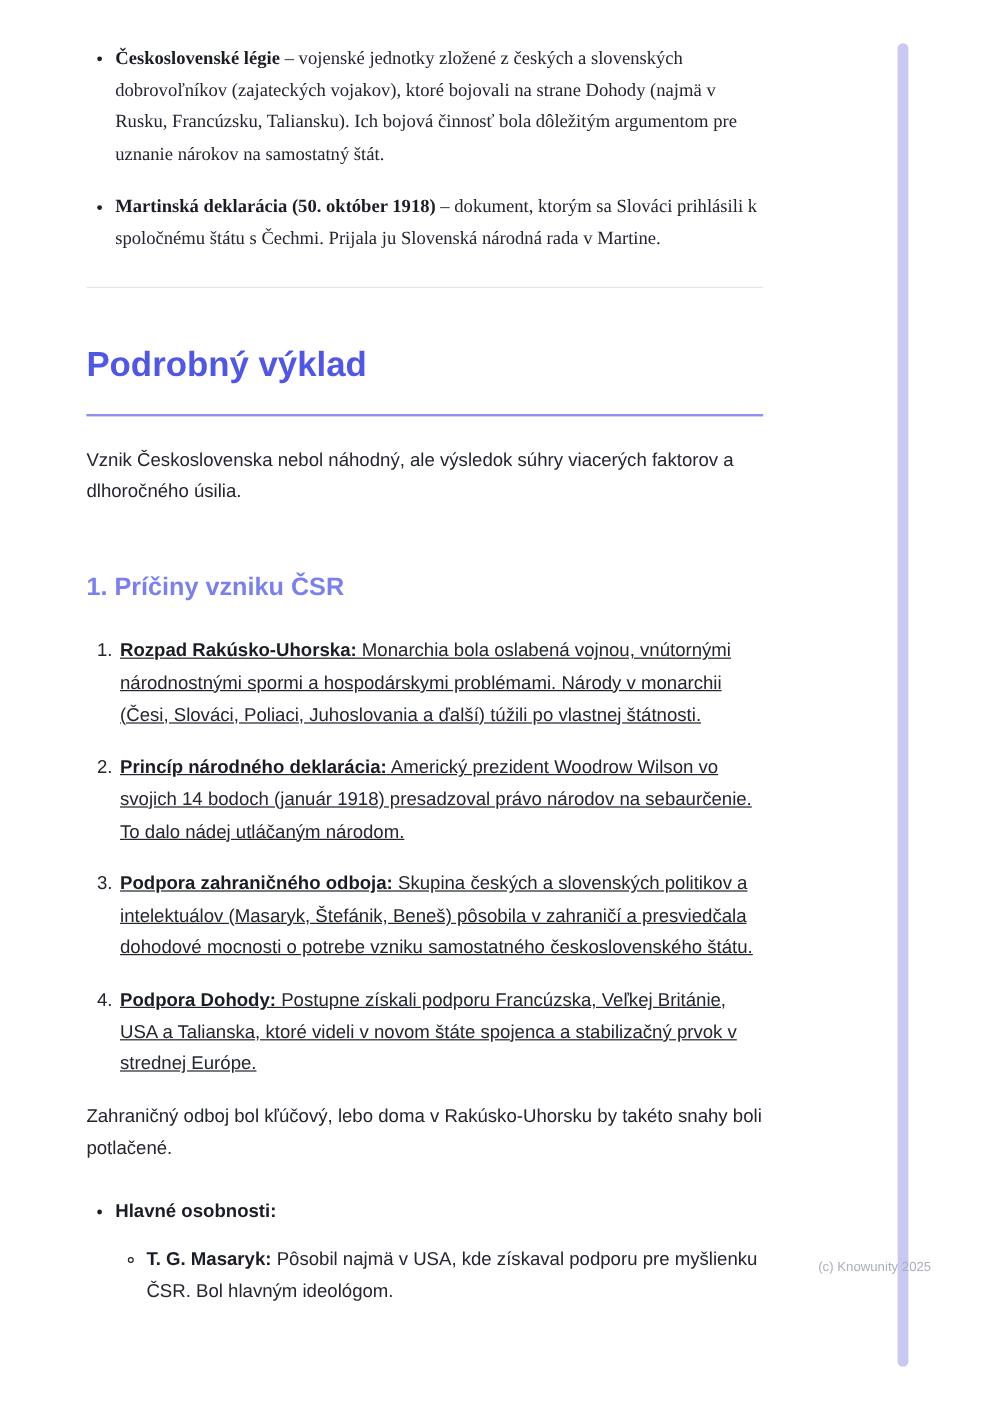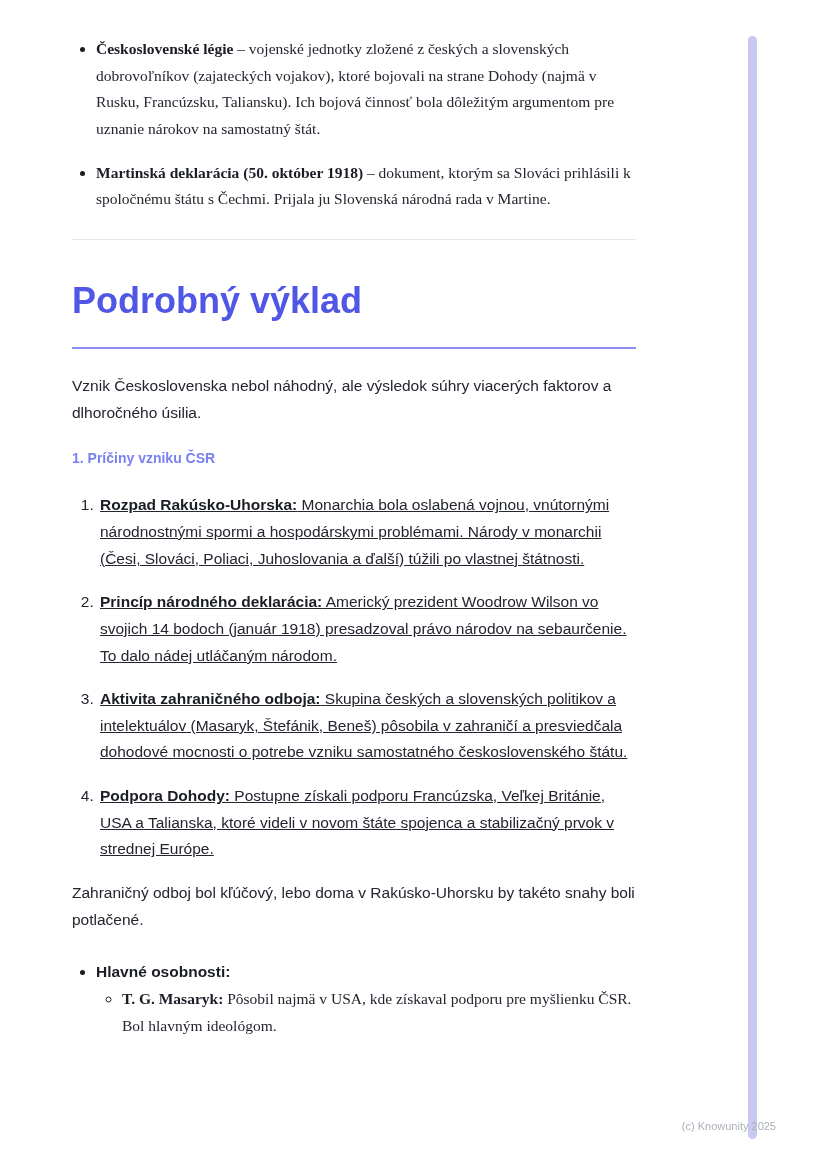--- a/index.html
+++ b/index.html
@@ -23,55 +23,55 @@
   ul.top-list > li { margin-bottom: 17px; }
   ul.top-list > li::marker { color: #1b1d26; }
 
   hr.divider {
     border: none;
     border-top: 1px solid #e4e6ea;
     margin: 26px 0 0 0;
   }
 
   h1.doc-title {
-    margin-top: 30px;
-    font-size: 36px;
+    margin-top: 40px;
+    font-size: 29px;
     font-weight: 700;
     color: #5056e5;
     padding-bottom: 15px;
     border-bottom: 2px solid #8d90f2;
     margin-bottom: 24px;
   }
   h2.section-title {
-    margin-top: 20px;
+    margin-top: 48px;
     margin-bottom: 22px;
-    font-size: 14px;
+    font-size: 21px;
     font-weight: 700;
     color: #7a80f0;
   }
   p.para { margin-bottom: 10px; }
 
   ol.numbered { list-style: decimal; padding-left: 26px; margin-top: 18px; }
   ol.numbered > li { margin-bottom: 17px; padding-left: 2px; text-decoration: underline; }
 
   ul.outer-bullets { list-style: disc; padding-left: 24px; margin-top: 26px; }
   ul.outer-bullets > li::marker { color: #1b1d26; }
-  ul.nested-bullets { list-style: circle; padding-left: 26px; margin-top: 0; font-family: Liberation Serif, serif; }
+  ul.nested-bullets { list-style: circle; padding-left: 26px; margin-top: 13px; }
   ul.nested-bullets > li { margin-bottom: 14px; }
 
   .scrollbar-thumb {
     position: absolute;
     left: 748px; top: 36px;
     width: 9px; height: 1103px;
     border-radius: 5px;
     background: #c9c8f2;
   }
   .footer-credit {
     position: absolute;
-    right: 52px; top: 1120px;
+    right: 52px; top: 1050px;
     font-size: 11px;
     color: #aab0ba;
   }
 </style>
 </head>
 <body>
 
 <div class="content body-text">
 
   <ul class="top-list">
@@ -83,21 +83,21 @@
 
   <h1 class="doc-title">Podrobný výklad</h1>
 
   <p class="para">Vznik Československa nebol náhodný, ale výsledok súhry viacerých faktorov a dlhoročného úsilia.</p>
 
   <h2 class="section-title">1. Príčiny vzniku ČSR</h2>
 
   <ol class="numbered">
     <li><span class="b">Rozpad Rakúsko-Uhorska:</span><span> Monarchia bola oslabená vojnou, vnútornými národnostnými spormi a hospodárskymi problémami. Národy v monarchii (Česi, Slováci, Poliaci, Juhoslovania a ďalší) túžili po vlastnej štátnosti.</span></li>
     <li><span class="b">Princíp národného deklarácia:</span><span> Americký prezident Woodrow Wilson vo svojich 14 bodoch (január 1918) presadzoval právo národov na sebaurčenie. To dalo nádej utláčaným národom.</span></li>
-    <li><span class="b">Aktivita zahraničného odboja:</span><span> Skupina českých a slovenských politikov a intelektuálov (Masaryk, Štefánik, Beneš) pôsobila v zahraničí a presviedčala dohodové mocnosti o potrebe vzniku samostatného československého štátu.</span></li>
+    <li><span class="b">Podpora zahraničného odboja:</span><span> Skupina českých a slovenských politikov a intelektuálov (Masaryk, Štefánik, Beneš) pôsobila v zahraničí a presviedčala dohodové mocnosti o potrebe vzniku samostatného československého štátu.</span></li>
     <li><span class="b">Podpora Dohody:</span><span> Postupne získali podporu Francúzska, Veľkej Británie, USA a Talianska, ktoré videli v novom štáte spojenca a stabilizačný prvok v strednej Európe.</span></li>
   </ol>
 
 
   <p class="para">Zahraničný odboj bol kľúčový, lebo doma v Rakúsko-Uhorsku by takéto snahy boli potlačené.</p>
 
   <ul class="outer-bullets">
     <li>
       <span class="b">Hlavné osobnosti:</span>
       <ul class="nested-bullets">

